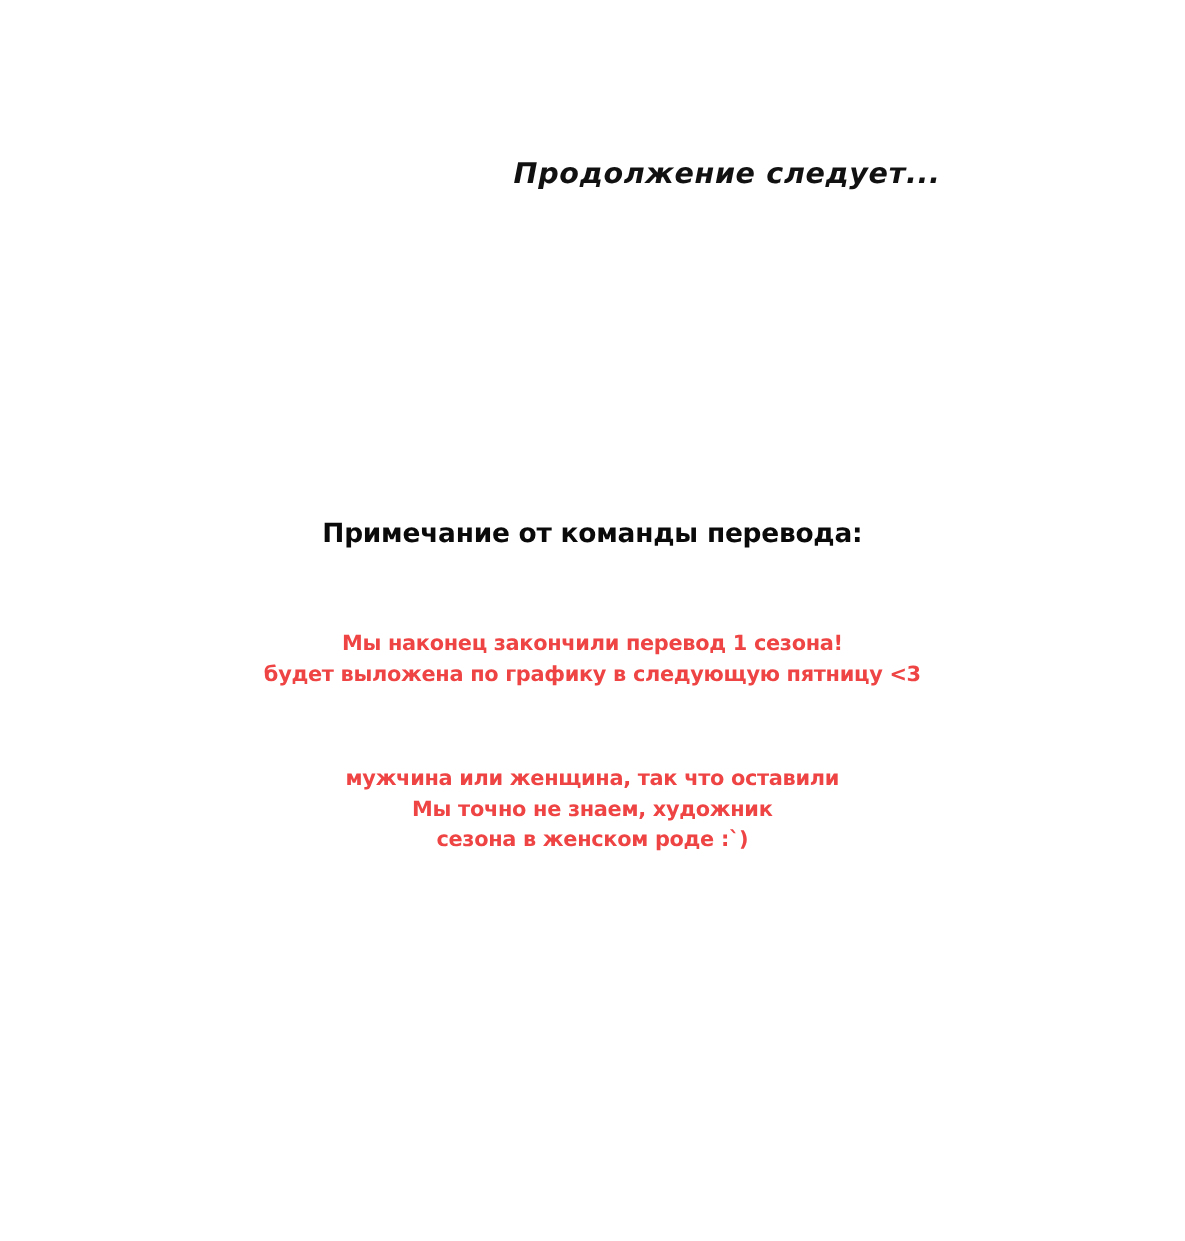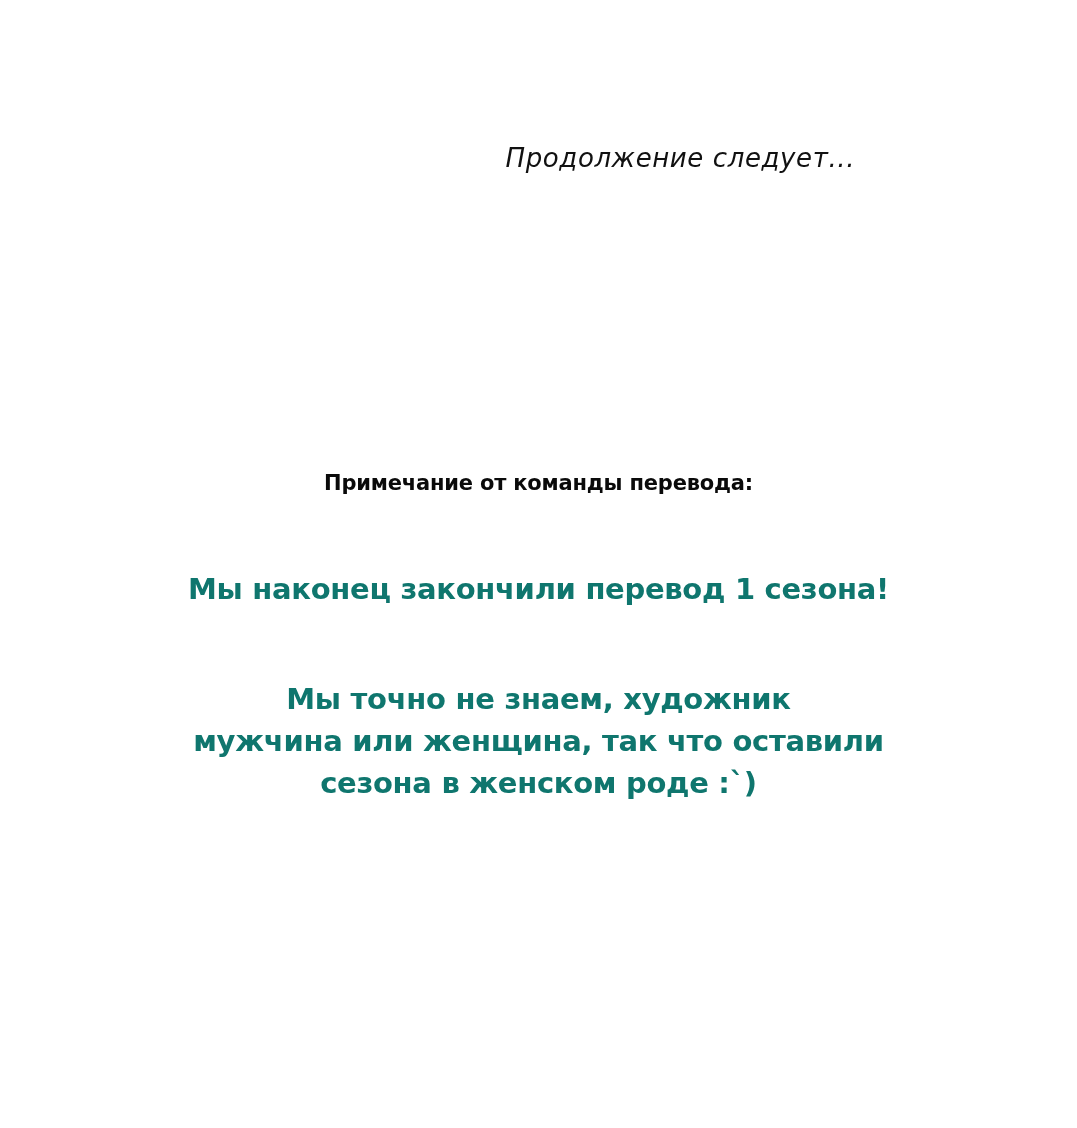--- a/index.html
+++ b/index.html
@@ -22,51 +22,51 @@
     position: absolute;
     top: 143px;
     left: 0;
     width: 943px;
     padding-right: 88px;
     box-sizing: border-box;
     text-align: right;
     font-family: "DejaVu Sans", sans-serif;
     font-style: italic;
     font-size: 26px;
-    font-weight: 400;
+    font-weight: 700;
     letter-spacing: 0.6px;
     color: #111111;
   }
 
   
   .note-block {
     position: absolute;
     top: 470px;
     left: 0;
     width: 1077px;
     text-align: center;
   }
 
   .note-heading {
     font-family: "DejaVu Sans", sans-serif;
     font-weight: 700;
-    font-size: 21px;
+    font-size: 24px;
     line-height: 1.25;
     letter-spacing: -0.2px;
     color: #0a0a0a;
     margin: 0;
   }
 
   .note-para {
     font-family: "DejaVu Sans", sans-serif;
     font-weight: 700;
-    font-size: 29px;
+    font-size: 19px;
     line-height: 1.45;
     letter-spacing: -0.3px;
-    color: #0f766e;
+    color: #ef4444;
     margin: 0;
   }
 
   .gap-1 { height: 72px; }
   .gap-2 { height: 68px; }
 
   .note-line { display: block; white-space: nowrap; }
 </style>
 </head>
 <body>
@@ -76,25 +76,26 @@
   <div class="continued">Продолжение следует...</div>
 
   <div class="note-block">
 
     <p class="note-heading">Примечание от команды перевода:</p>
 
     <div class="gap-1"></div>
 
     <p class="note-para">
       <span class="note-line">Мы наконец закончили перевод 1 сезона!</span>
+      <span class="note-line">будет выложена по графику в следующую пятницу &lt;3</span>
     </p>
 
     <div class="gap-2"></div>
 
     <p class="note-para">
+      <span class="note-line">мужчина или женщина, так что оставили</span>
       <span class="note-line">Мы точно не знаем, художник</span>
-      <span class="note-line">мужчина или женщина, так что оставили</span>
       <span class="note-line">сезона в женском роде :`)</span>
     </p>
 
   </div>
 
 </div>
 
 </body></html>

